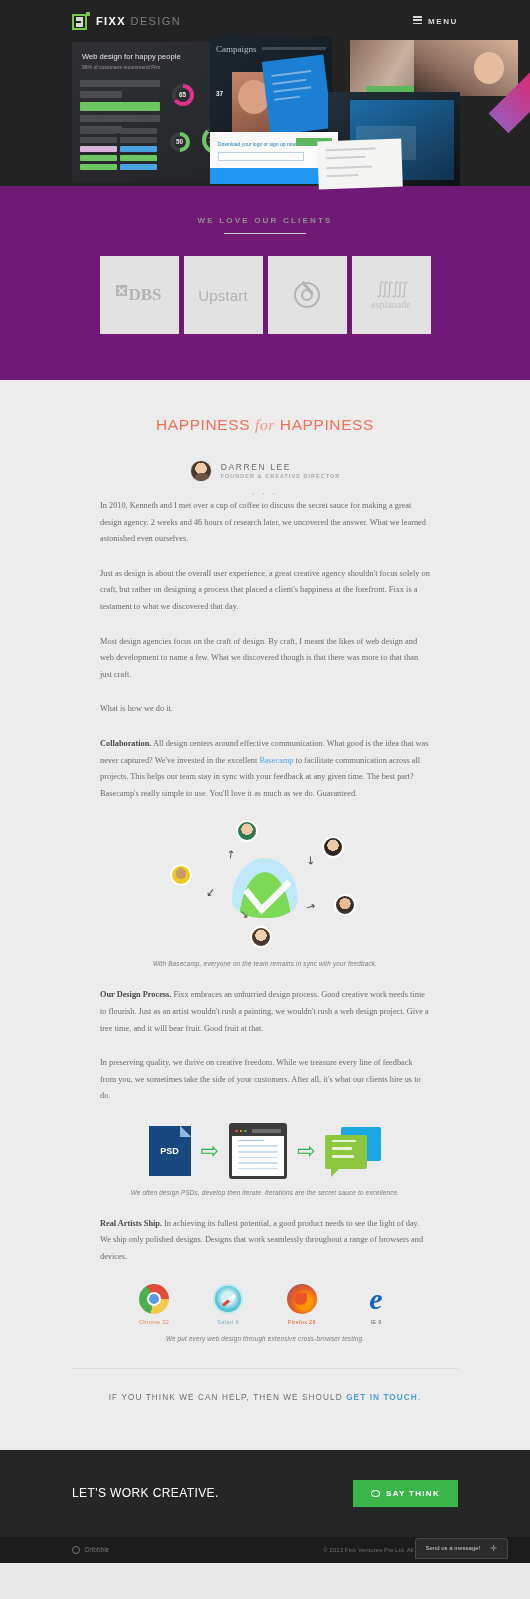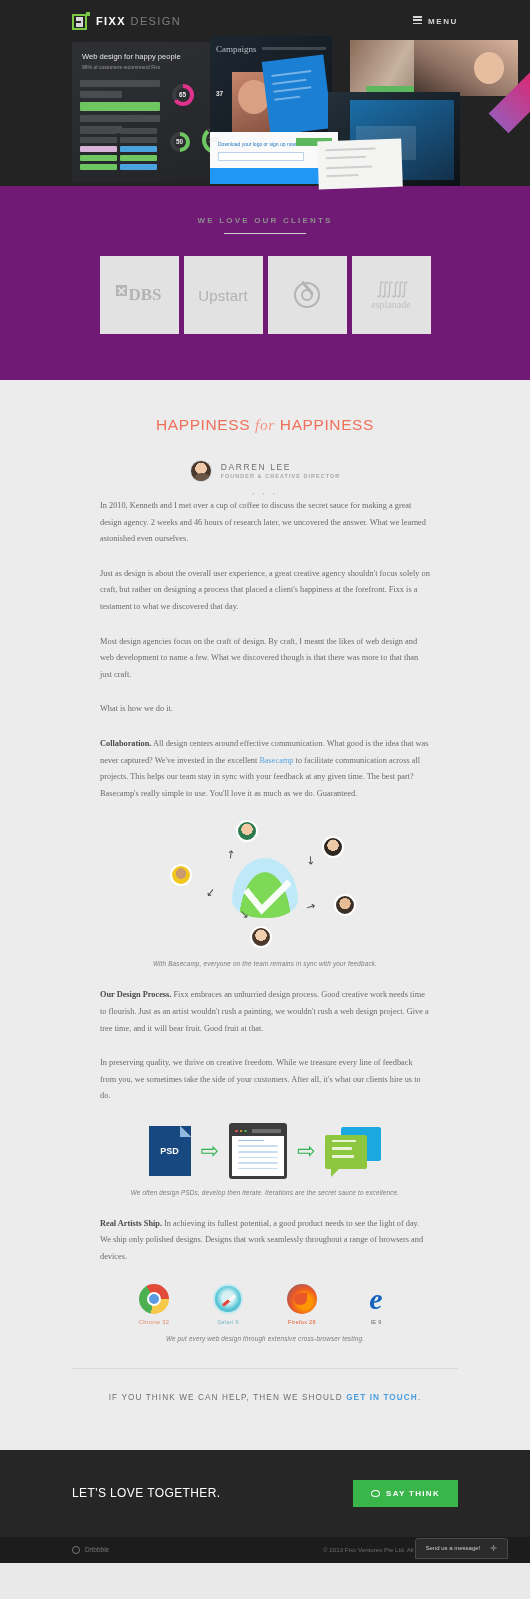--- a/index.html
+++ b/index.html
@@ -499,21 +499,21 @@
         <div class="caption">We put every web design through extensive cross-browser testing.</div>
       </div>
     </div>
 
     <div class="cta-line">
       <span>IF YOU THINK WE CAN HELP, THEN WE SHOULD </span><a href="#">GET IN TOUCH</a><span>.</span>
     </div>
   </div>
 
   <div class="footer">
-    <div class="foot-title">LET'S LOVE TOGETHER.</div>
+    <div class="foot-title">LET'S WORK CREATIVE.</div>
     <button class="say-hello">
       <span class="bubble-icon"></span>
       <span>SAY THINK</span>
     </button>
   </div>
 
   <div class="subfooter">
     <div class="dribbble">
       <span class="ball"></span>
       <span>Dribbble</span>

